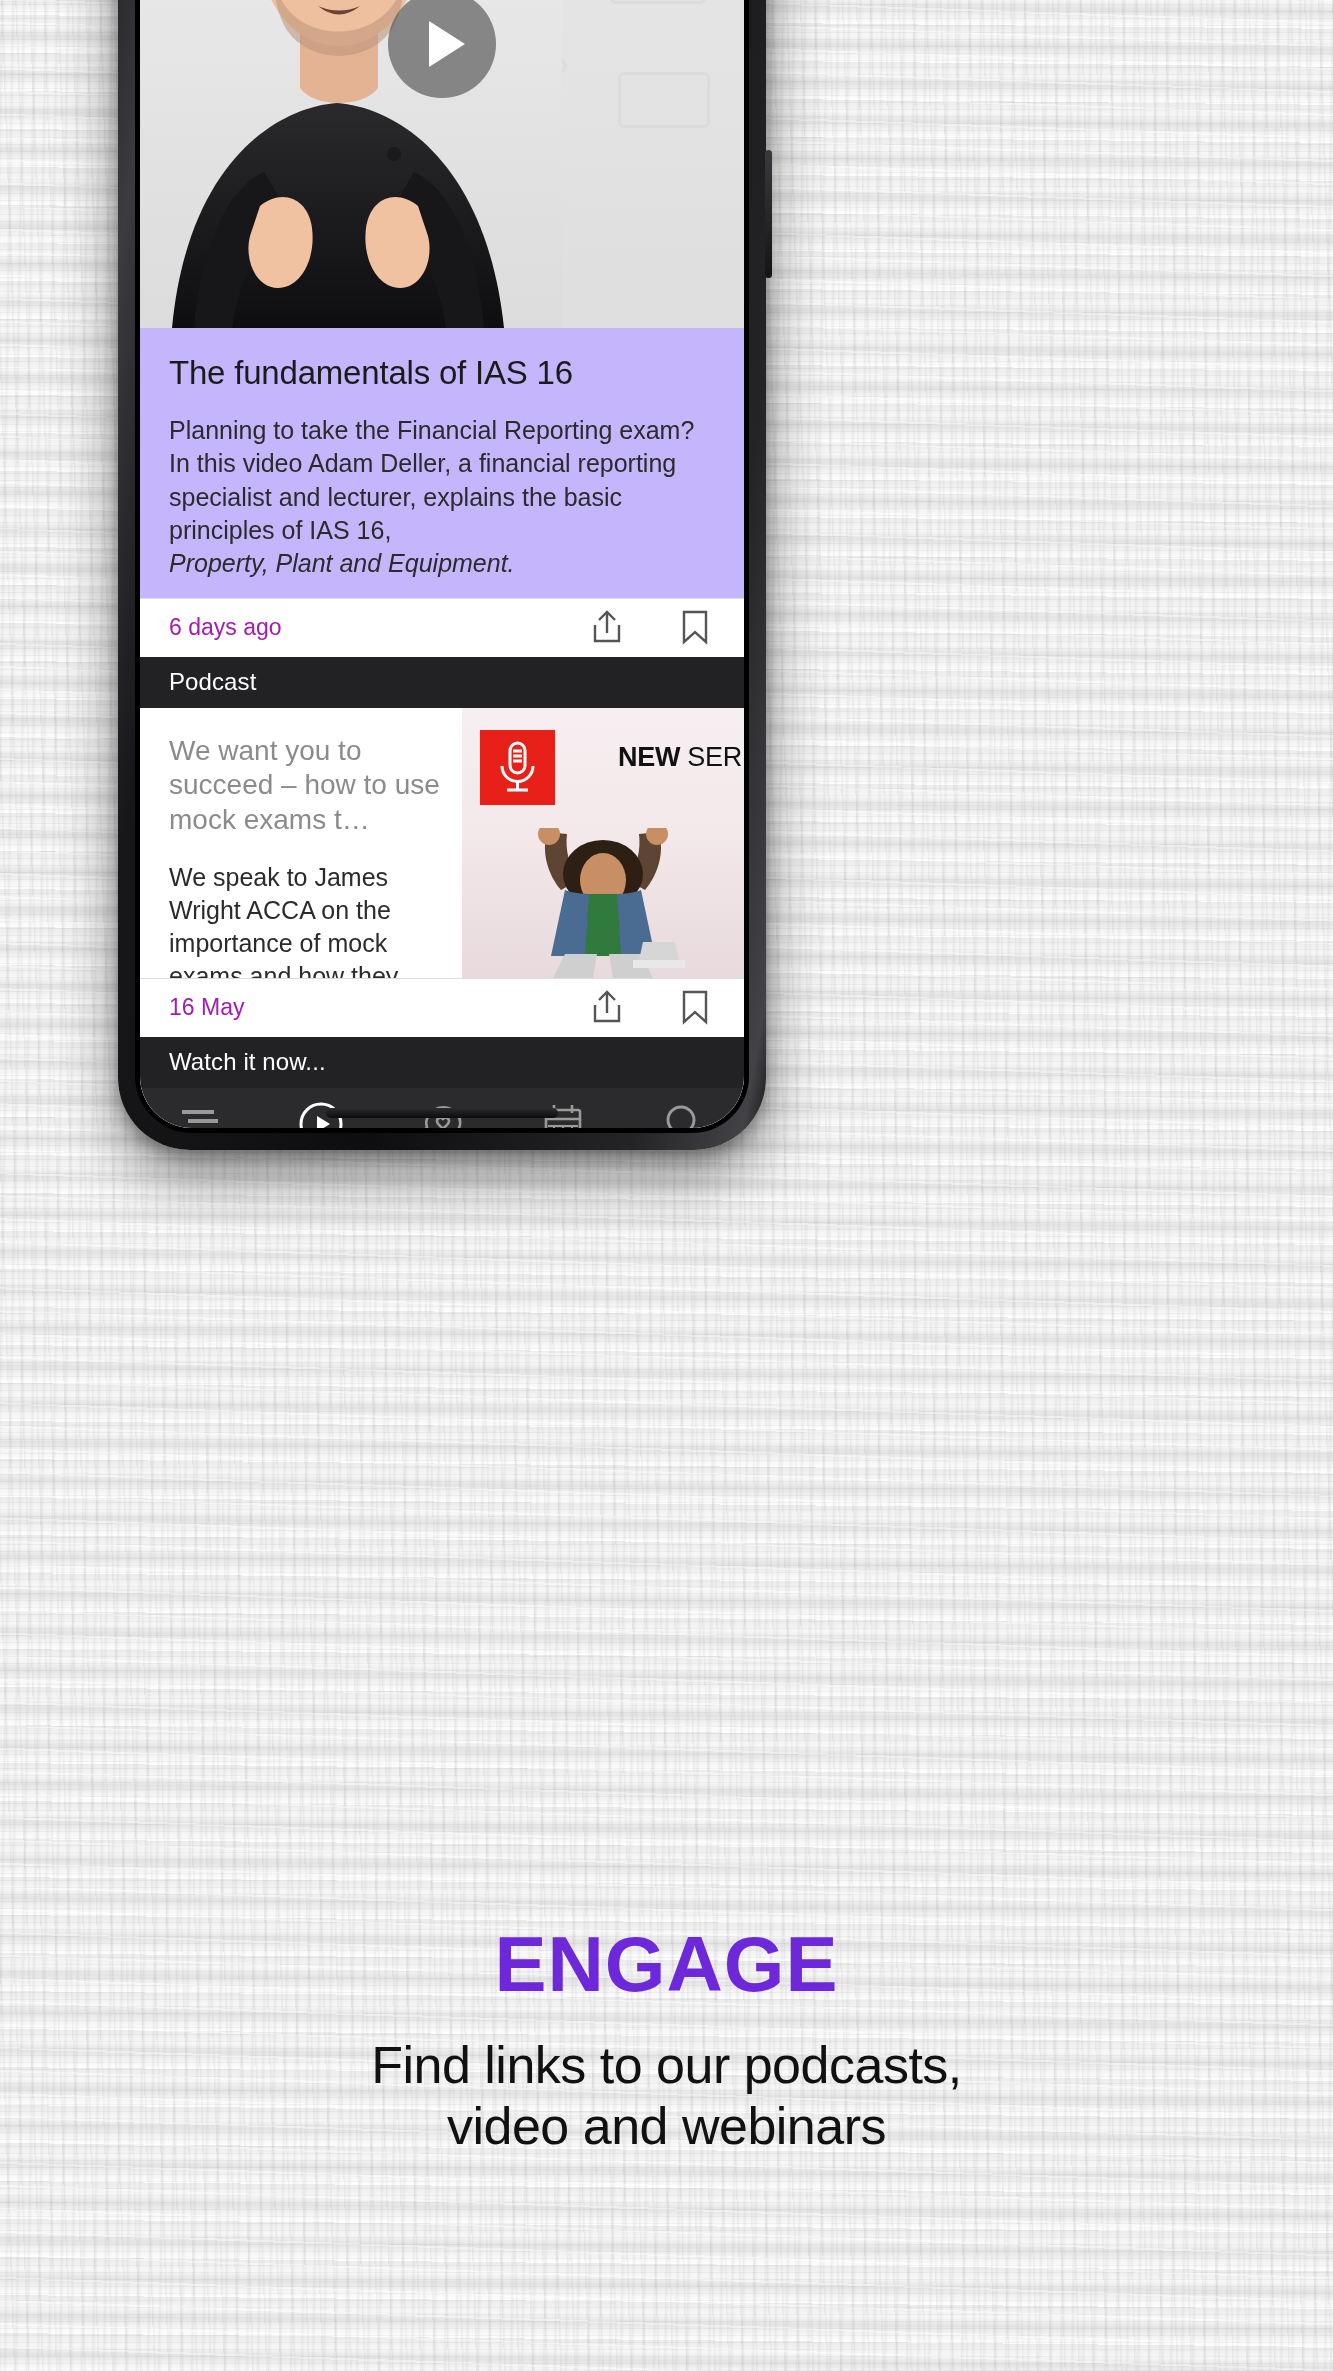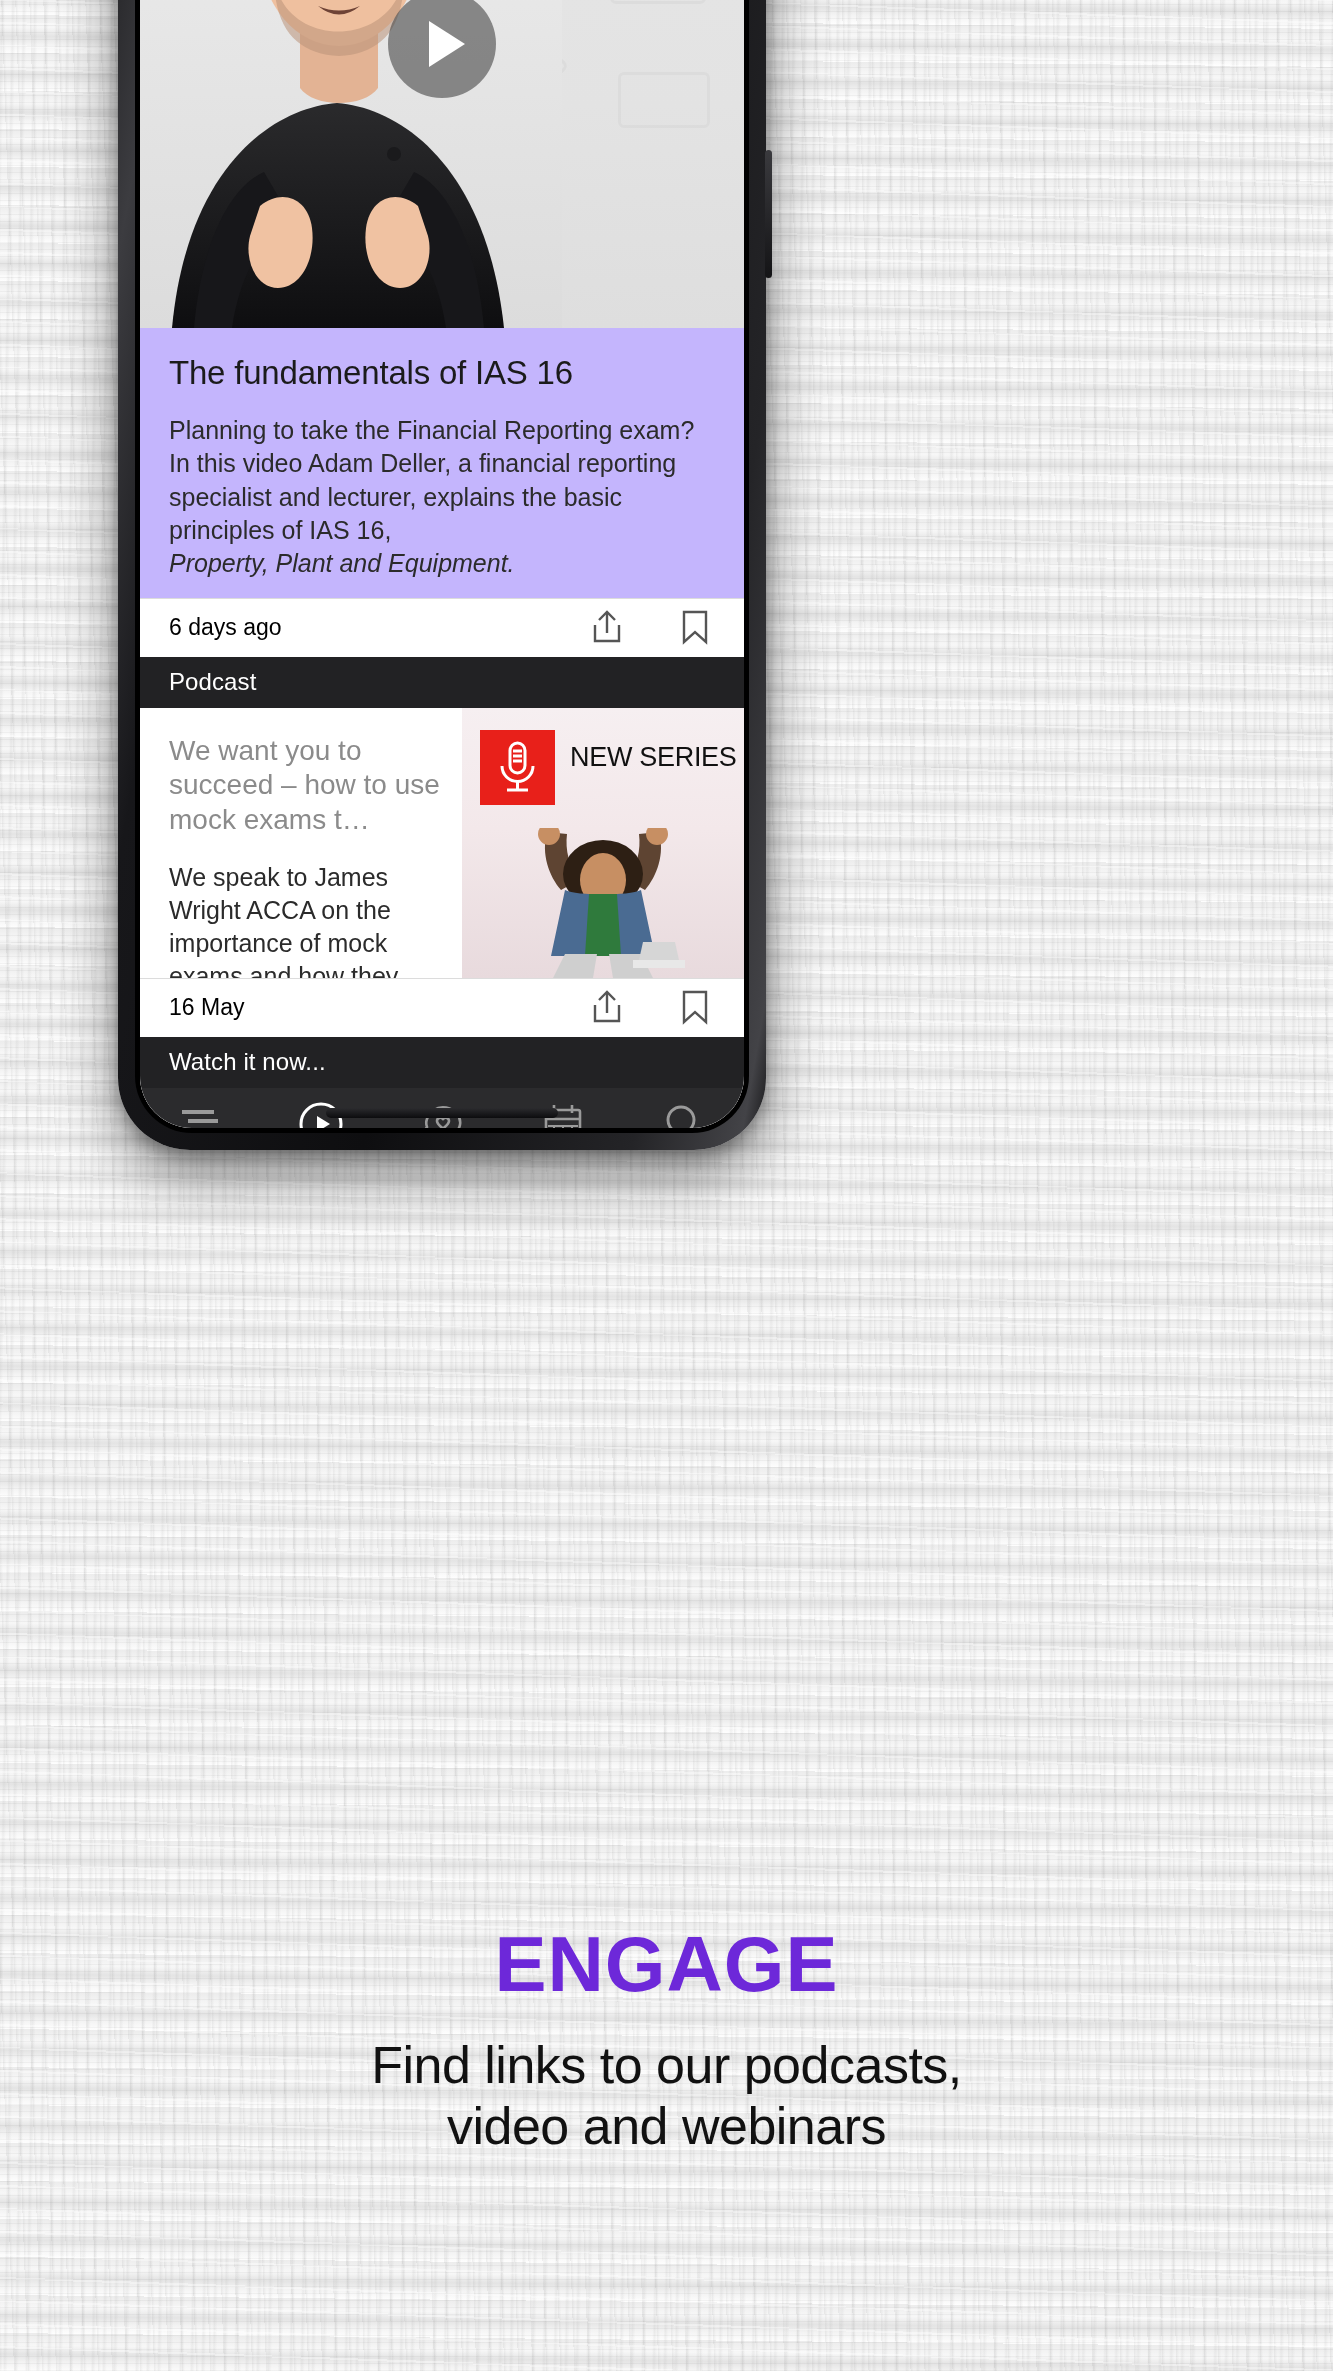--- a/index.html
+++ b/index.html
@@ -101,21 +101,21 @@
     margin-bottom:22px;
   }
   .card-desc{font-size:25px;line-height:1.33;color:#2b2b2b;}
   .card-desc i{font-style:italic;}
 
   .card-foot{
     display:flex;align-items:center;justify-content:space-between;
     padding:10px 26px 12px 29px;background:#fff;
     border-top:1px solid #dcdcdc;
   }
-  .card-date{font-size:23px;color:#000000;}
+  .card-date{font-size:23px;color:#a21caf;}
   .foot-icons{display:flex;align-items:center;gap:56px;padding-right:8px;}
   .foot-icons svg{display:block;}
 
   .section-bar{
     background:#222224;color:#fff;font-size:24px;
     padding:11px 0 12px 29px;letter-spacing:.1px;
   }
 
   
   #podcast-card{display:flex;background:#fff;height:270px;flex:none;}
@@ -125,21 +125,21 @@
   #podcast-img{
     position:relative;width:282px;flex:none;
     background:linear-gradient(180deg,#f6eff1 0%,#f3e8ea 45%,#e8dadd 100%);
     overflow:hidden;
   }
   #mic-tile{position:absolute;left:18px;top:22px;width:75px;height:75px;background:#e8201a;}
   #newseries{
     position:absolute;left:108px;top:34px;color:#111;
     font-size:27px;letter-spacing:-0.3px;white-space:nowrap;
   }
-  #newseries b{font-weight:400;}
+  #newseries b{font-weight:700;margin-left:48px;}
   #newseries span{font-weight:400;}
   #woman{position:absolute;left:50%;transform:translateX(-50%);bottom:0;width:220px;height:150px;}
 
   
   #stairs{position:relative;flex:1;background:#1d2a12;overflow:hidden;}
   #stairs .grass-l{position:absolute;left:0;top:0;width:41%;height:100%;
     background:linear-gradient(125deg,#0d1407 0%,#2c4513 35%,#4e7a1f 75%,#66972a 100%);}
   #stairs .grass-r{position:absolute;right:0;top:0;width:41%;height:100%;
     background:linear-gradient(235deg,#121a09 0%,#2e4a14 35%,#568423 75%,#6da22d 100%);}
   #stairs .path{position:absolute;left:50%;top:0;transform:translateX(-50%);

